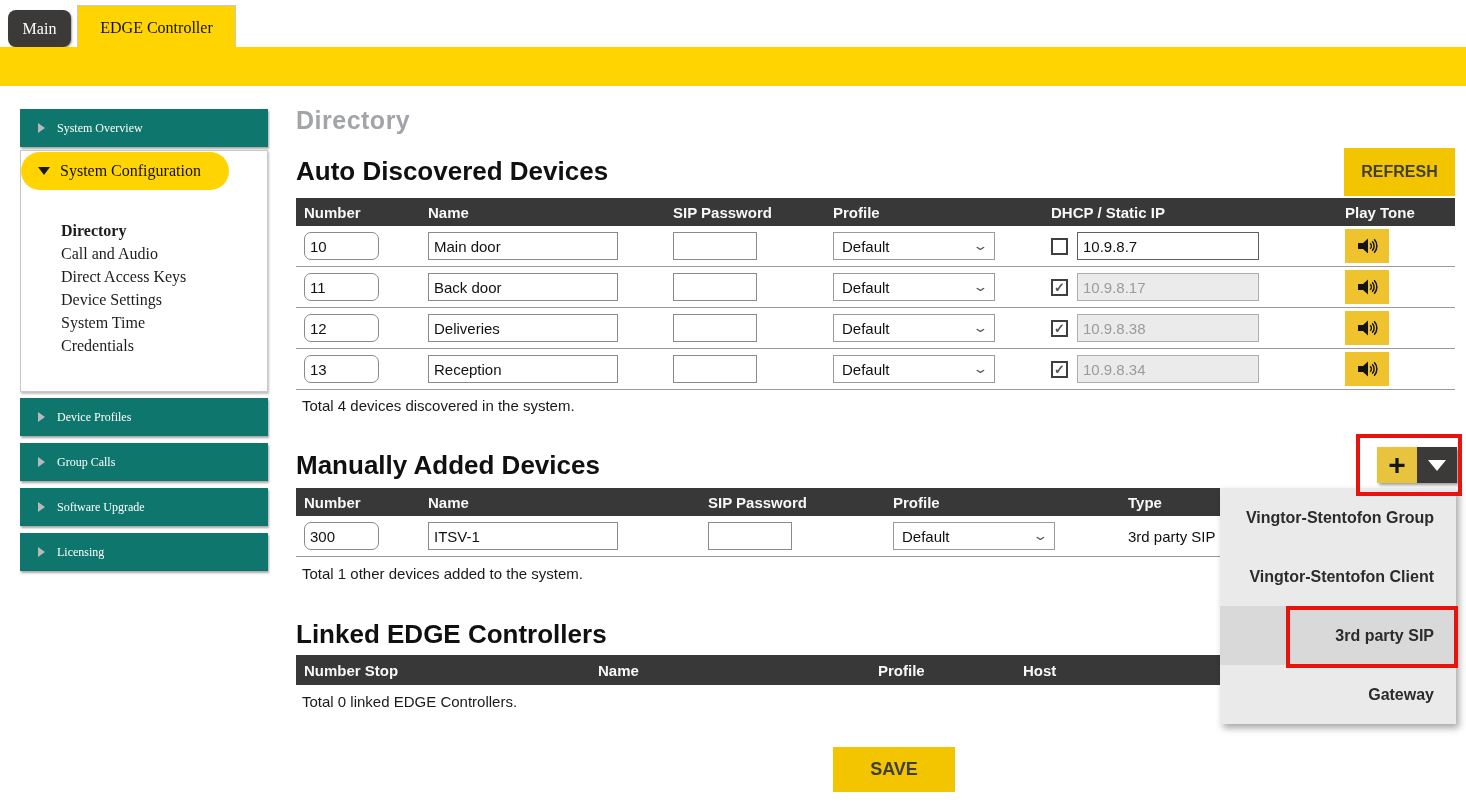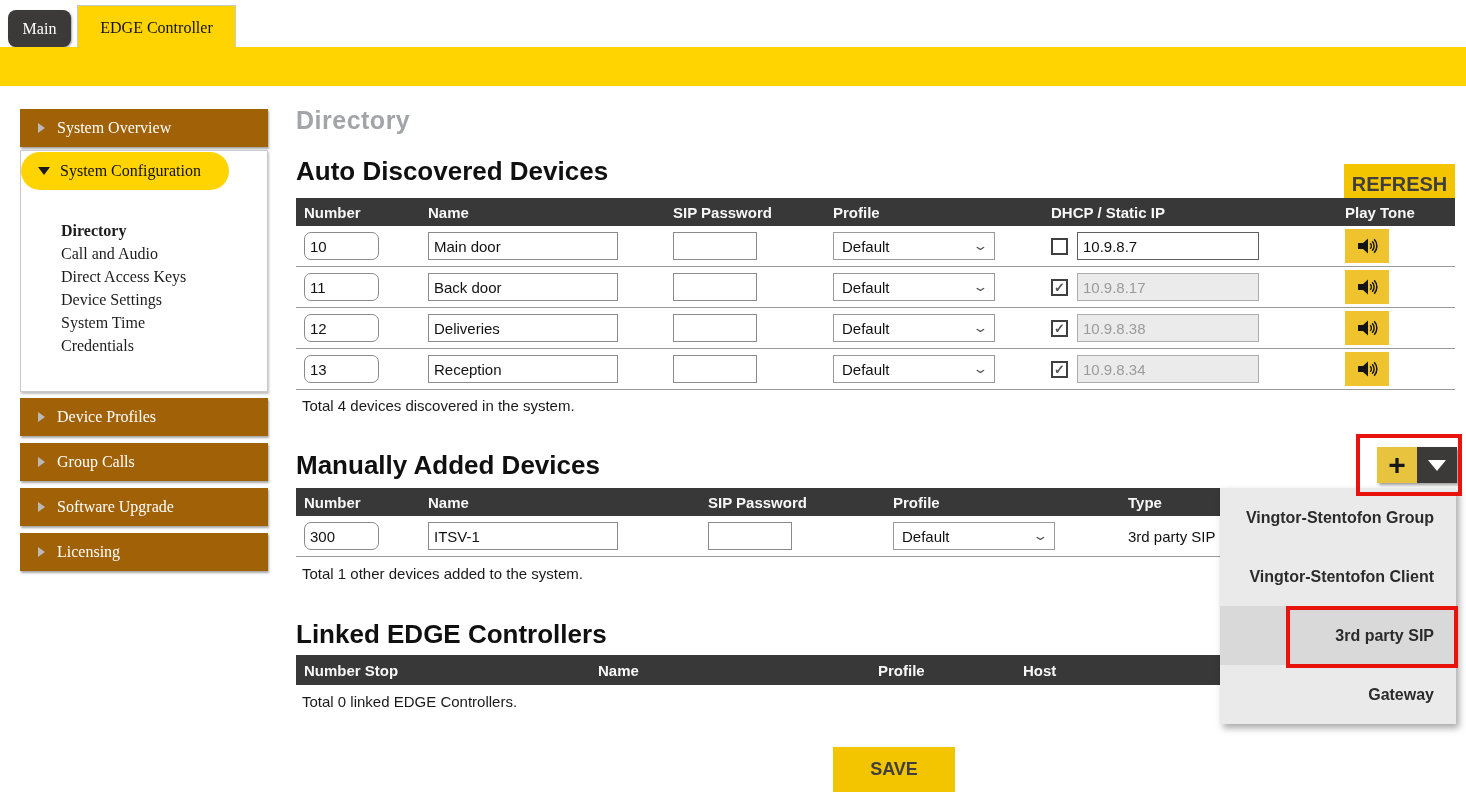--- a/index.html
+++ b/index.html
@@ -12,21 +12,21 @@
   .tab { position:absolute; display:flex; align-items:center; justify-content:center;
          font-family:"Liberation Serif", serif; font-size:16px; cursor:pointer; }
   .tab-main { left:8px; top:10px; width:63px; height:37px; background:#3b3a39; color:#ffffff;
               box-shadow:1px 1px 2px rgba(0,0,0,.35);border-radius:8px; }
   .tab-edge { left:77px; top:5px; width:159px; height:44px; background:#ffd400; color:#111;
               border:1px solid #c9c9c9; border-bottom:none; }
   .topbar { position:absolute; left:0; top:47px; width:1466px; height:39px; background:#ffd400; }
 
   
   .side-item { position:absolute; left:20px; width:248px; height:38px; display:flex; align-items:center;
-               background:#a16207; color:#fff; font-family:"Liberation Serif", serif; font-size:16px;
+               background:#0f766e; color:#fff; font-family:"Liberation Serif", serif; font-size:12px;
                padding-left:18px; box-shadow:1px 2px 2px rgba(0,0,0,.35); cursor:pointer; }
   .tri-right { width:0; height:0; border-top:5px solid transparent; border-bottom:5px solid transparent;
                border-left:7px solid #b9b9b9; margin-right:12px; }
   .tri-down-black { width:0; height:0; border-left:6px solid transparent; border-right:6px solid transparent;
                border-top:8px solid #1a1a1a; margin-right:10px; }
   .side-config-box { position:absolute; left:20px; top:150px; width:248px; height:242px;
                background:#ffffff; border:1px solid #c9c9c9; box-shadow:1px 2px 2px rgba(0,0,0,.25); }
   .side-config-head { position:absolute; left:0; top:1px; width:208px; height:38px; background:#ffd400;
                color:#111; display:flex; align-items:center; padding-left:17px;
                font-family:"Liberation Serif", serif; font-size:16px; cursor:pointer;border-radius:19px; }
@@ -138,21 +138,21 @@
     <span>Software Upgrade</span>
   </div>
   <div class="side-item" style="top:533px;">
     <span class="tri-right"></span>
     <span>Licensing</span>
   </div>
 
   <div class="page-title">Directory</div>
 
   <div class="section-h" style="left:296px; top:156px;">Auto Discovered Devices</div>
-  <button class="ybtn" style="left:1344px; top:164px; width:111px; height:40px; font-size:20px;">REFRESH</button>
+  <button class="ybtn" style="left:1344px; top:148px; width:111px; height:48px; font-size:16px;">REFRESH</button>
 
   <div class="tbl" style="top:198px;">
     <div class="tbl-head grid-auto">
       <div>Number</div>
       <div>Name</div>
       <div>SIP Password</div>
       <div>Profile</div>
       <div>DHCP / Static IP</div>
       <div>Play Tone</div>
     </div>

